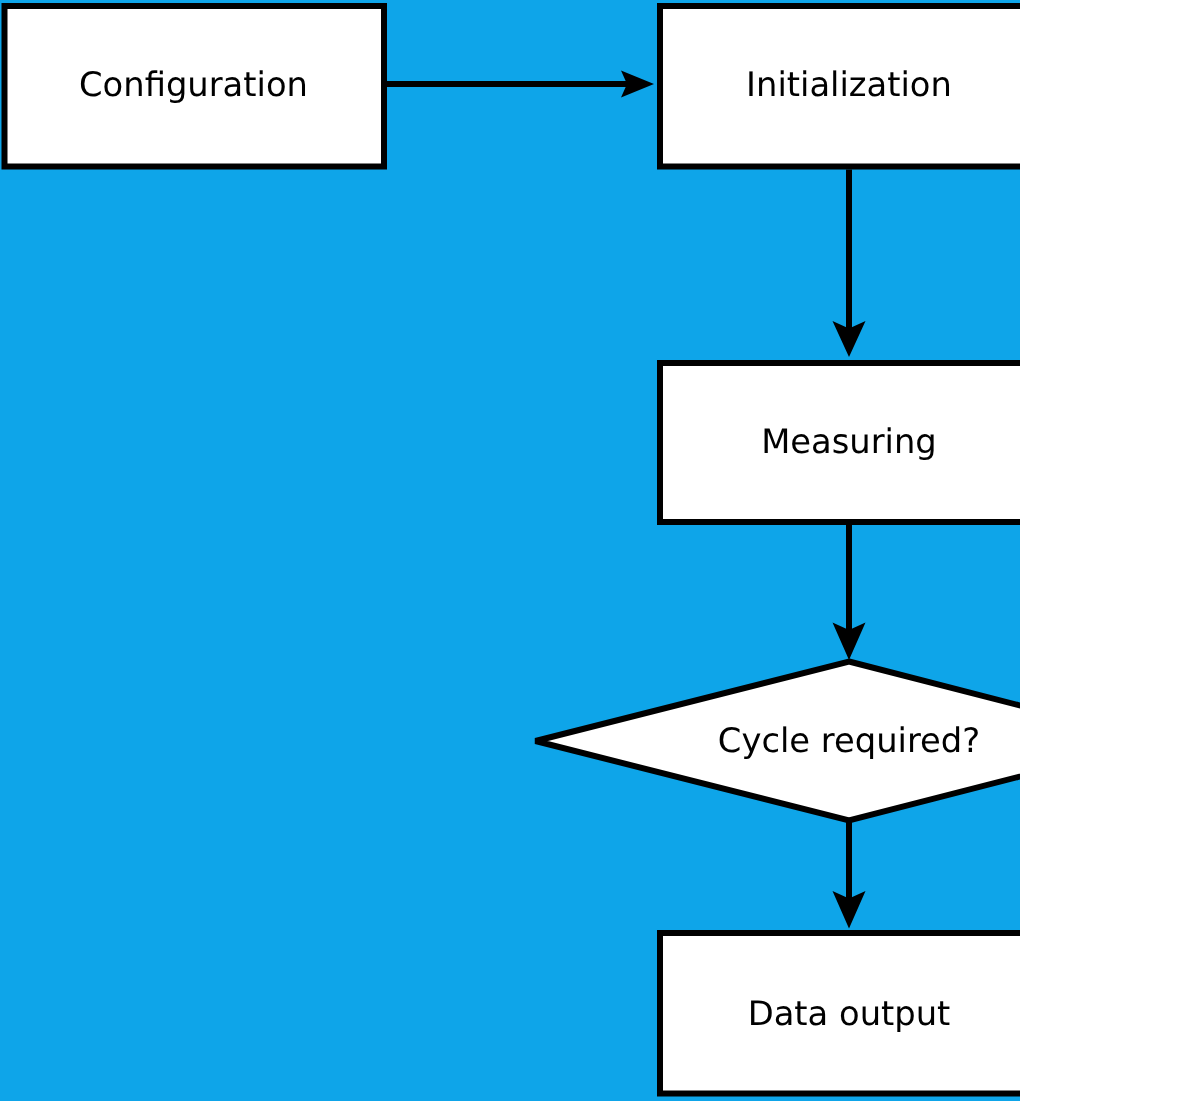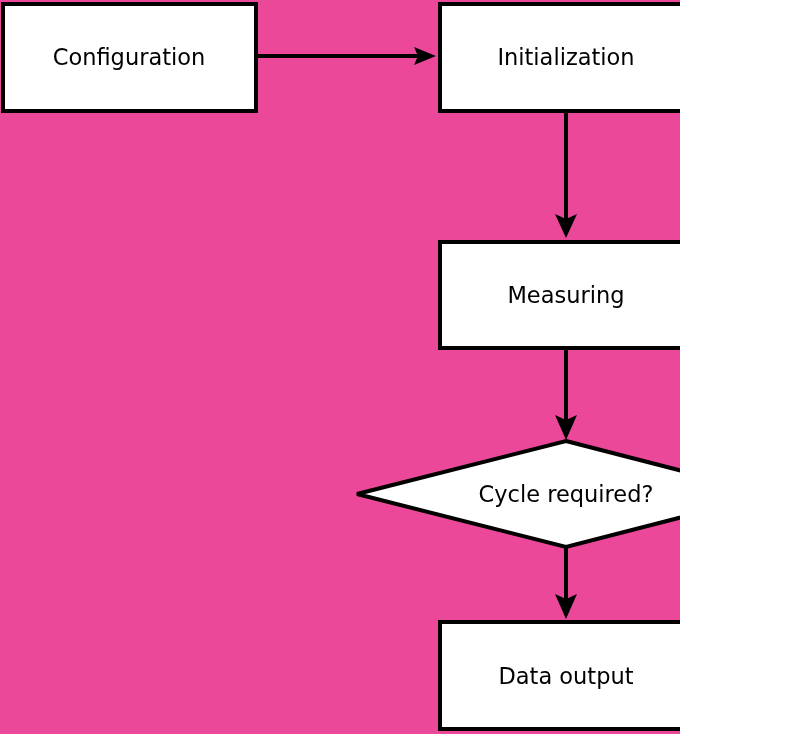--- a/index.html
+++ b/index.html
@@ -7,21 +7,21 @@
     padding: 0;
     background: #ffffff;
   }
   body {
     font-family: "DejaVu Sans", sans-serif;
   }
   #diagram-root {
     position: relative;
     width: 680px;
     height: 734px;
-    background: #ec4899;
+    background: #0ea5e9;
     overflow: hidden;
   }
   #flow-svg {
     position: absolute;
     left: 0;
     top: 0;
     width: 800px;
     height: 734px;
     display: block;
   }

